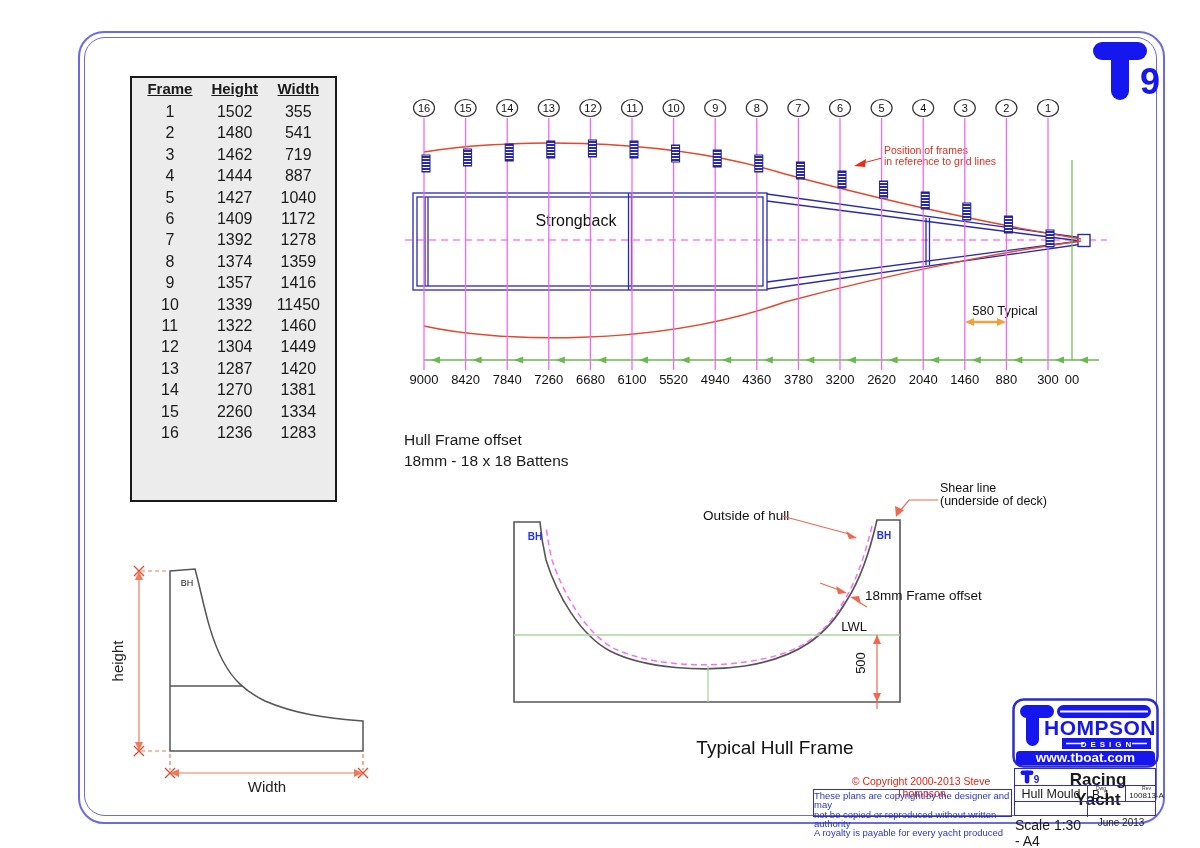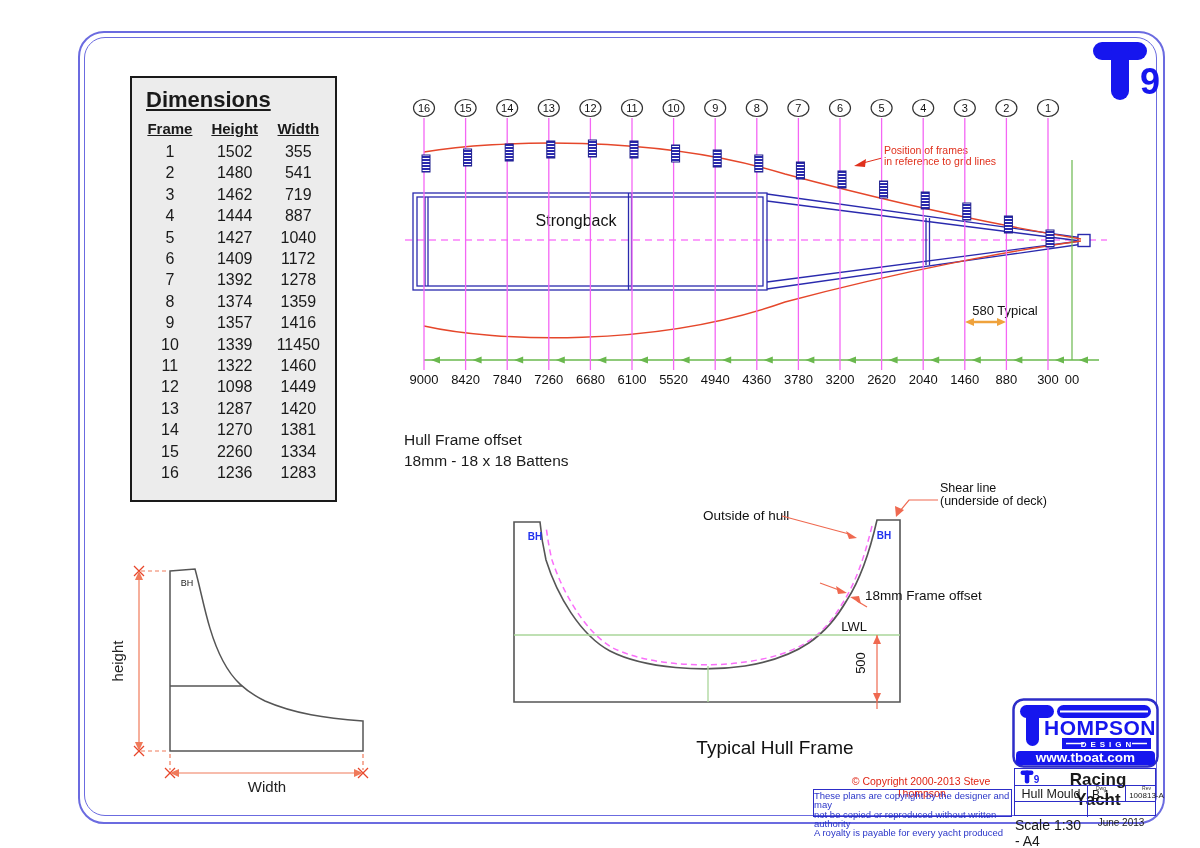--- a/index.html
+++ b/index.html
@@ -39,21 +39,20 @@
 <div class="abs outer-border"></div>
 <div class="abs inner-border"></div>
 
 <svg class="abs" style="left:1092px;top:41px;" width="70" height="64" viewBox="0 0 70 64">
   <rect x="1" y="1" width="54" height="18" rx="9" fill="#1616ee"></rect>
   <rect x="19" y="1" width="18" height="58" rx="9" fill="#1616ee"></rect>
   <text x="58" y="53" text-anchor="middle" font-size="36" font-weight="bold" fill="#1616ee">9</text>
 </svg>
 
 <div class="abs dim-table">
-  <div class="dim-title">Dimensions</div>
   <table>
     <thead>
       <tr>
         <th>Frame</th>
         <th>Height</th>
         <th>Width</th>
       </tr>
     </thead>
     <tbody id="dim-tbody">
         <tr>
@@ -106,21 +105,21 @@
           <td>1339</td>
           <td>11450</td>
         </tr>
         <tr>
           <td>11</td>
           <td>1322</td>
           <td>1460</td>
         </tr>
         <tr>
           <td>12</td>
-          <td>1098</td>
+          <td>1304</td>
           <td>1449</td>
         </tr>
         <tr>
           <td>13</td>
           <td>1287</td>
           <td>1420</td>
         </tr>
         <tr>
           <td>14</td>
           <td>1270</td>

